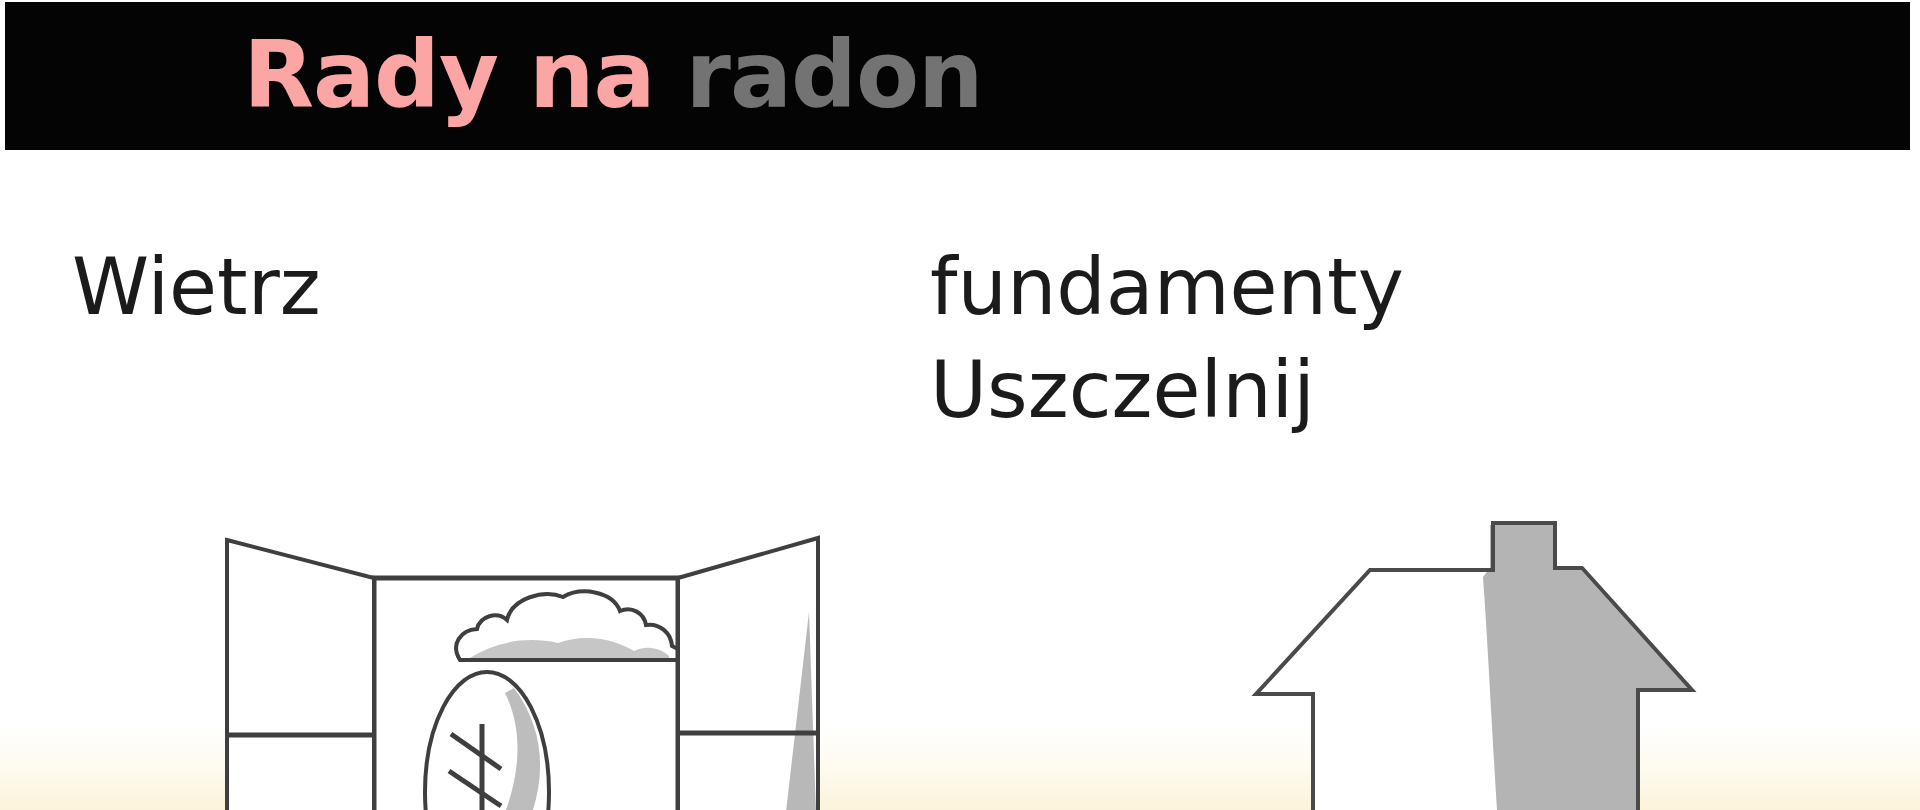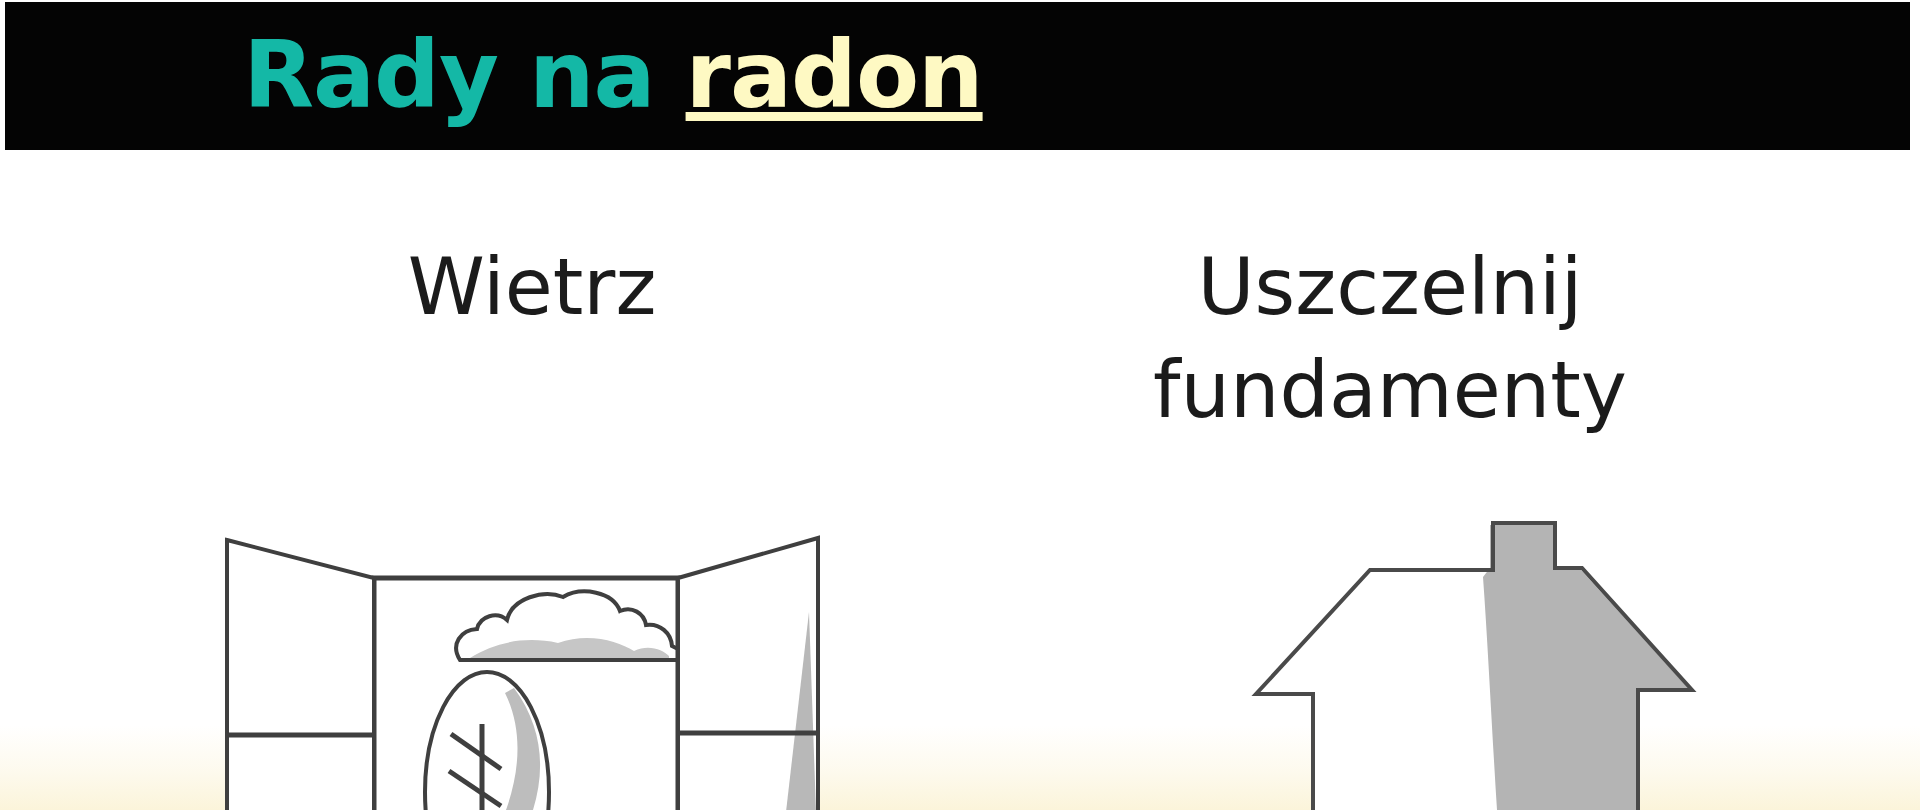--- a/index.html
+++ b/index.html
@@ -19,26 +19,26 @@
   .header-bar{
     position:absolute;top:2px;left:5px;right:10px;height:148px;
     background:#040404;
     display:flex;align-items:center;
     padding-left:52px;box-sizing:border-box;
   }
   .header-bar .title{
     font-size:92px;font-weight:bold;letter-spacing:-1px;line-height:1;
     white-space:pre;
   }
-  .title-white{color:#14b8a6;}
-  .title-accent{color:#fef9c3;text-decoration:underline;}
+  .title-white{color:#fca5a5;}
+  .title-accent{color:#737373;}
   
   .caption{
     position:absolute;top:236px;width:920px;
-    text-align:center;color:#1b1b1b;
+    text-align:left;color:#1b1b1b;
     font-size:78px;line-height:1.32;
   }
   .caption.left{left:72px;}
   .caption.right{left:930px;}
   
   .illus{position:absolute;}
   .illus.window{left:200px;top:518px;}
   .illus.house{left:1238px;top:503px;}
 </style>
 </head>
@@ -52,22 +52,22 @@
     <div class="title">
       <span class="title-white">Rady na </span><span class="title-accent">radon</span>
     </div>
   </div>
 
   <div class="caption left">
     <div>Wietrz</div>
   </div>
 
   <div class="caption right">
+    <div>fundamenty</div>
     <div>Uszczelnij</div>
-    <div>fundamenty</div>
   </div>
 
   <svg class="illus window" width="644" height="294" viewBox="200 518 644 294">
     <g stroke-linejoin="miter" stroke-linecap="butt">
 
       <polygon points="374,578 678,578 678,812 374,812" fill="#ffffff" stroke="none"></polygon>
 
       <path fill="#ffffff" stroke="#3f3f3f" stroke-width="4" d="M678,660 L460,660 C450,644 461,630 477,629
                C480,616 497,611 507,620
                C512,598 544,589 563,597

